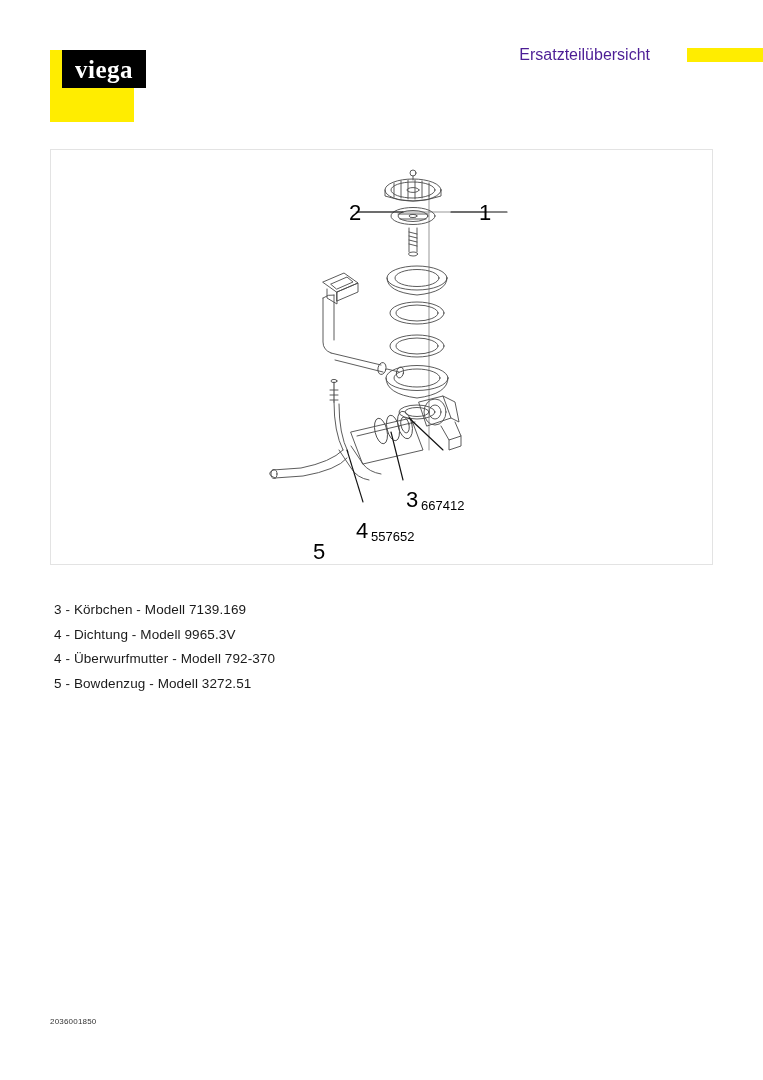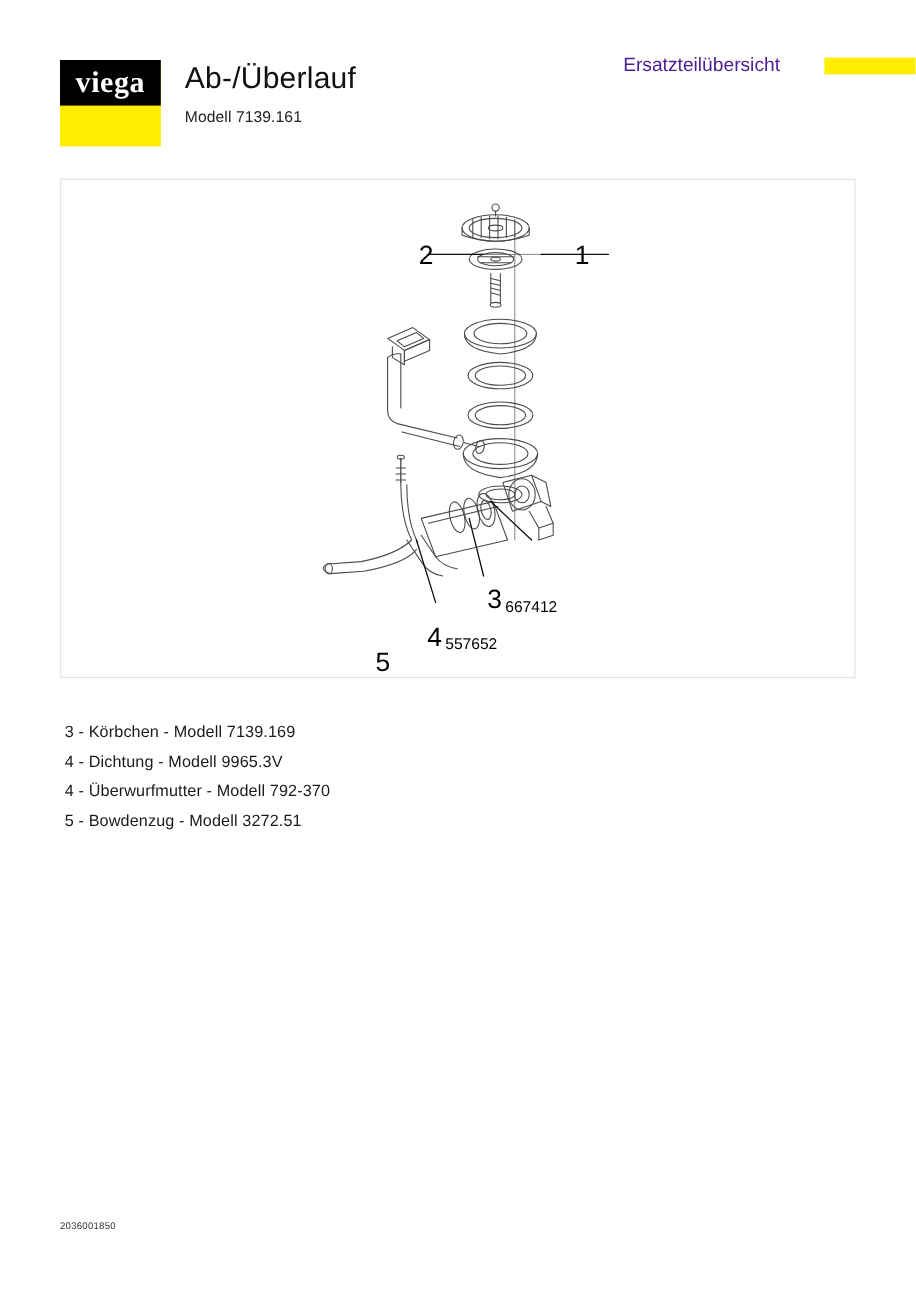--- a/index.html
+++ b/index.html
@@ -26,21 +26,21 @@
   .logo {
     position: absolute;
     left: 50px;
     top: 50px;
     width: 84px;
     height: 72px;
     background: #ffed00;
   }
   .logo-top {
     position: absolute;
-    left: 0; top: 0;
+    left: 12px; top: 0;
     width: 84px;
     height: 38px;
     background: #000000;
     display: flex;
     align-items: center;
     justify-content: center;
   }
   .logo-text {
     color: #ffffff;
     font-family: "Liberation Serif", serif;
@@ -139,24 +139,20 @@
 </head>
 <body>
 
 <div class="header">
   <div class="logo">
     <div class="logo-top">
       <span class="logo-text">viega</span>
     </div>
   </div>
 
-  <div class="title-block">
-    <h1 class="doc-title">Ab-/Überlauf</h1>
-    <div class="doc-subtitle">Modell 7139.161</div>
-  </div>
 
   <div class="overview-label">Ersatzteilübersicht</div>
   <div class="overview-bar"></div>
 </div>
 
 <div class="figure-frame">
   <svg width="661" height="414" viewBox="0 0 661 414">
     <g fill="none" stroke="#4a4a4a" stroke-width="0.9" stroke-linecap="round" stroke-linejoin="round">
 
       <path d="M378 46 L378 300" stroke="#6b6b6b" stroke-width="0.7"></path>

